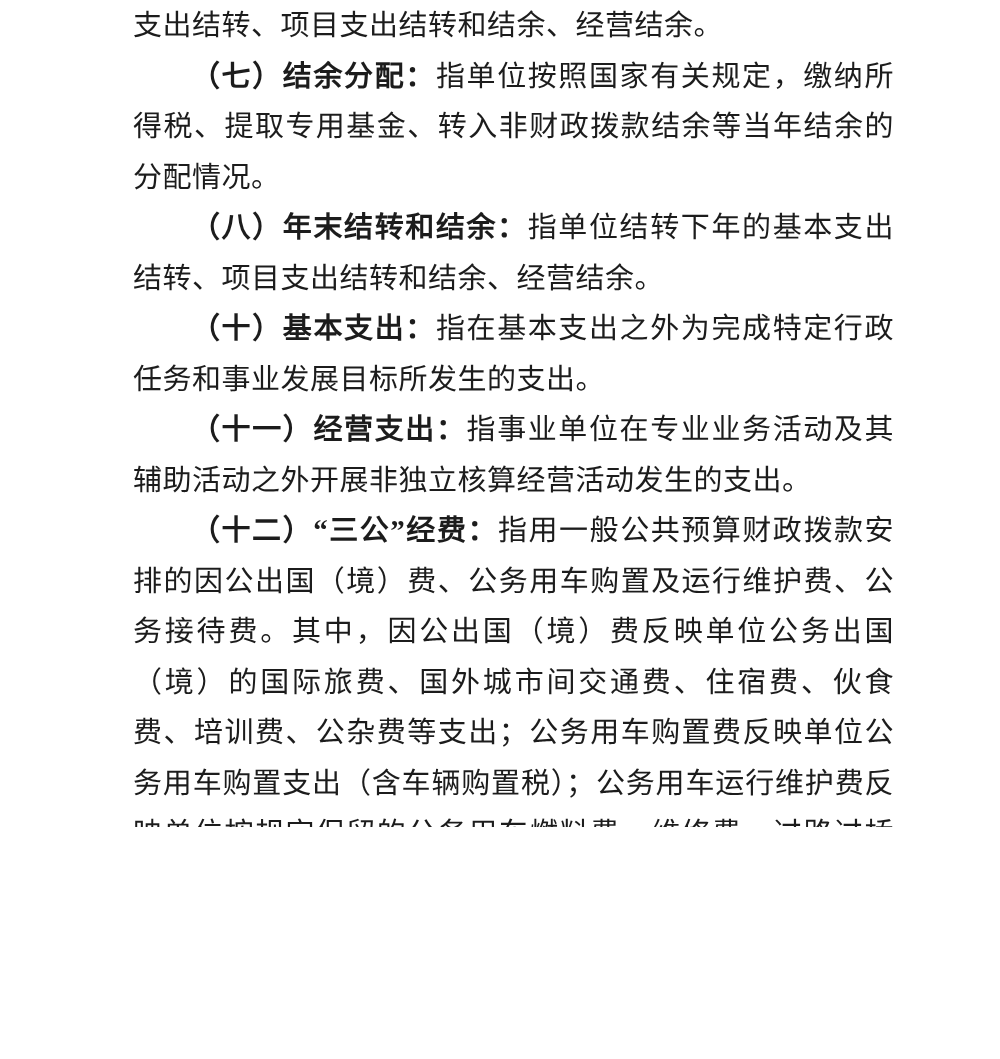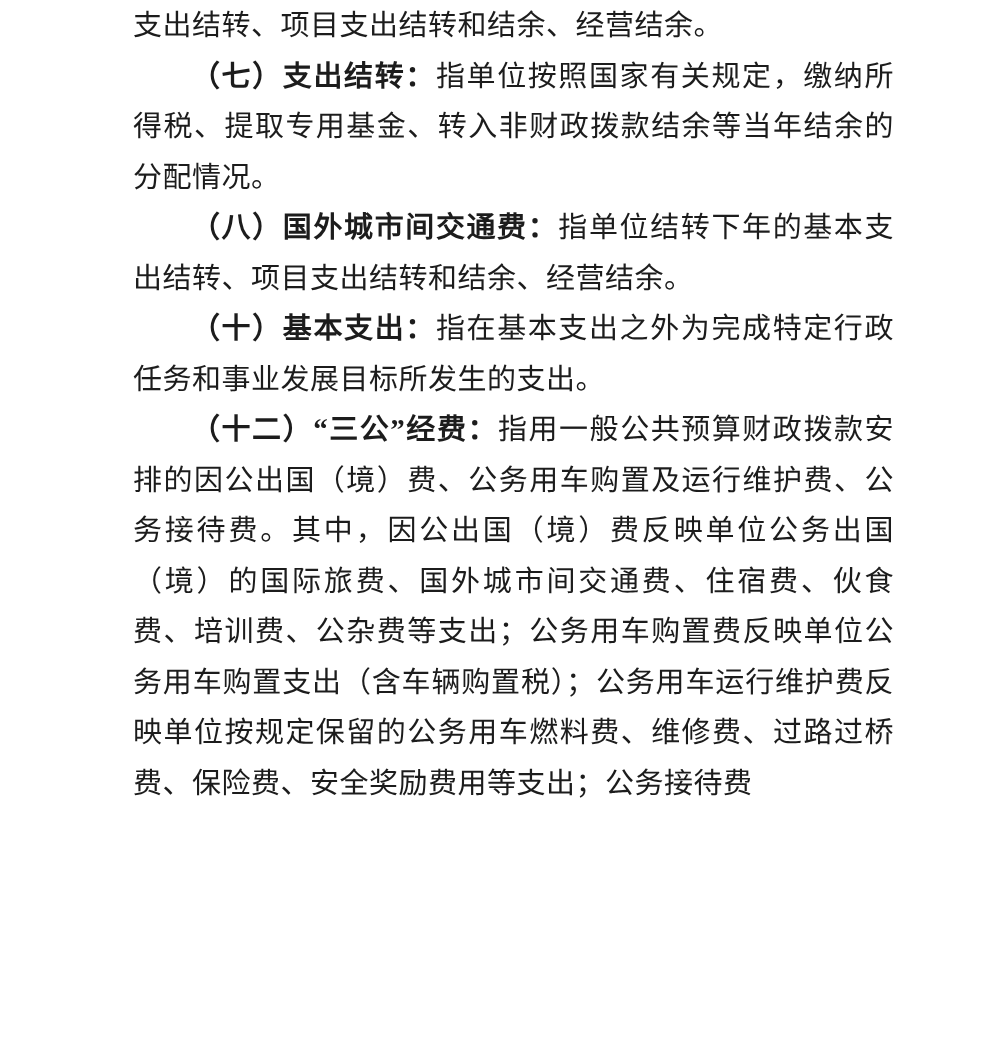--- a/index.html
+++ b/index.html
@@ -38,23 +38,24 @@
     font-weight: bold;
   }
 </style>
 </head>
 <body>
 
 <div class="page">
 
   <p class="para continued"><span>支出结转、项目支出结转和结余、经营结余。</span></p>
 
-  <p class="para"><span class="term">（七）支出结转：</span><span>指单位按照国家有关规定，缴纳所得税、提取专用基金、转入非财政拨款结余等当年结余的分配情况。</span></p>
+  <p class="para"><span class="term">（七）结余分配：</span><span>指单位按照国家有关规定，缴纳所得税、提取专用基金、转入非财政拨款结余等当年结余的分配情况。</span></p>
 
-  <p class="para"><span class="term">（八）国外城市间交通费：</span><span>指单位结转下年的基本支出结转、项目支出结转和结余、经营结余。</span></p>
+  <p class="para"><span class="term">（八）年末结转和结余：</span><span>指单位结转下年的基本支出结转、项目支出结转和结余、经营结余。</span></p>
 
 
   <p class="para"><span class="term">（十）基本支出：</span><span>指在基本支出之外为完成特定行政任务和事业发展目标所发生的支出。</span></p>
 
+  <p class="para"><span class="term">（十一）经营支出：</span><span>指事业单位在专业业务活动及其辅助活动之外开展非独立核算经营活动发生的支出。</span></p>
 
   <p class="para"><span class="term">（十二）“三公”经费：</span><span>指用一般公共预算财政拨款安排的因公出国（境）费、公务用车购置及运行维护费、公务接待费。其中，因公出国（境）费反映单位公务出国（境）的国际旅费、国外城市间交通费、住宿费、伙食费、培训费、公杂费等支出；公务用车购置费反映单位公务用车购置支出（含车辆购置税）；公务用车运行维护费反映单位按规定保留的公务用车燃料费、维修费、过路过桥费、保险费、安全奖励费用等支出；公务接待费</span></p>
 
 </div>
 
 </body></html>

